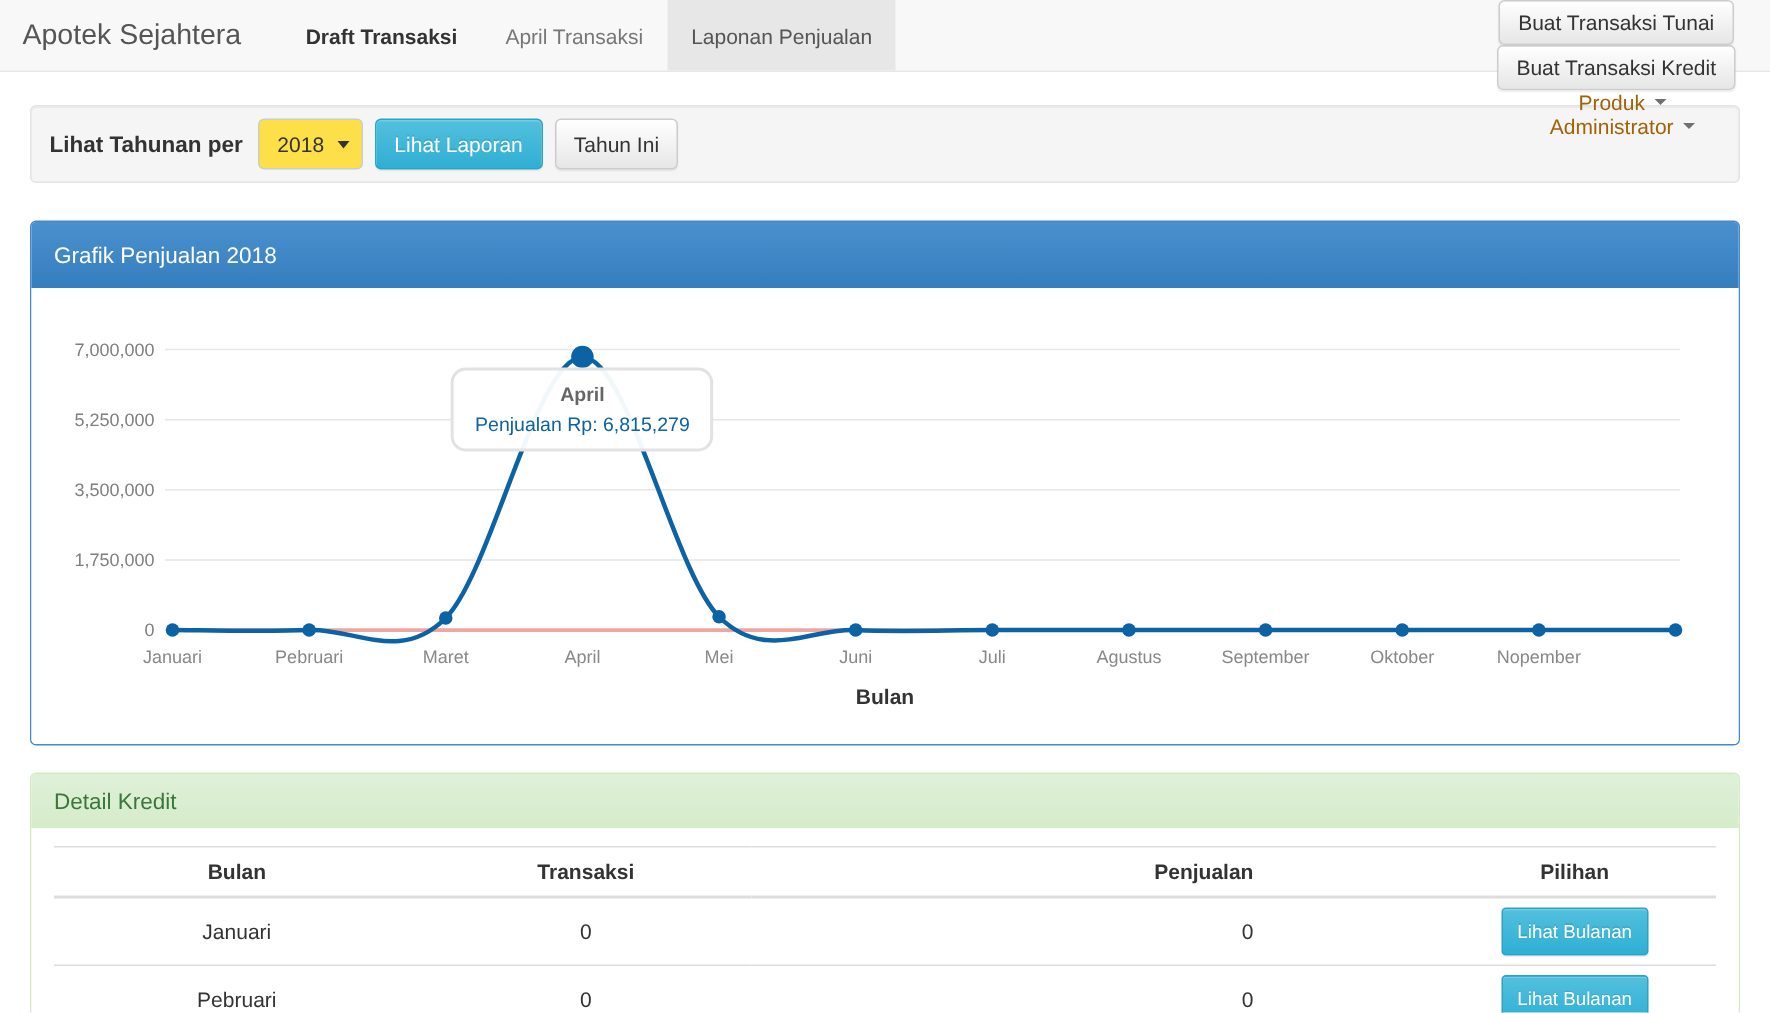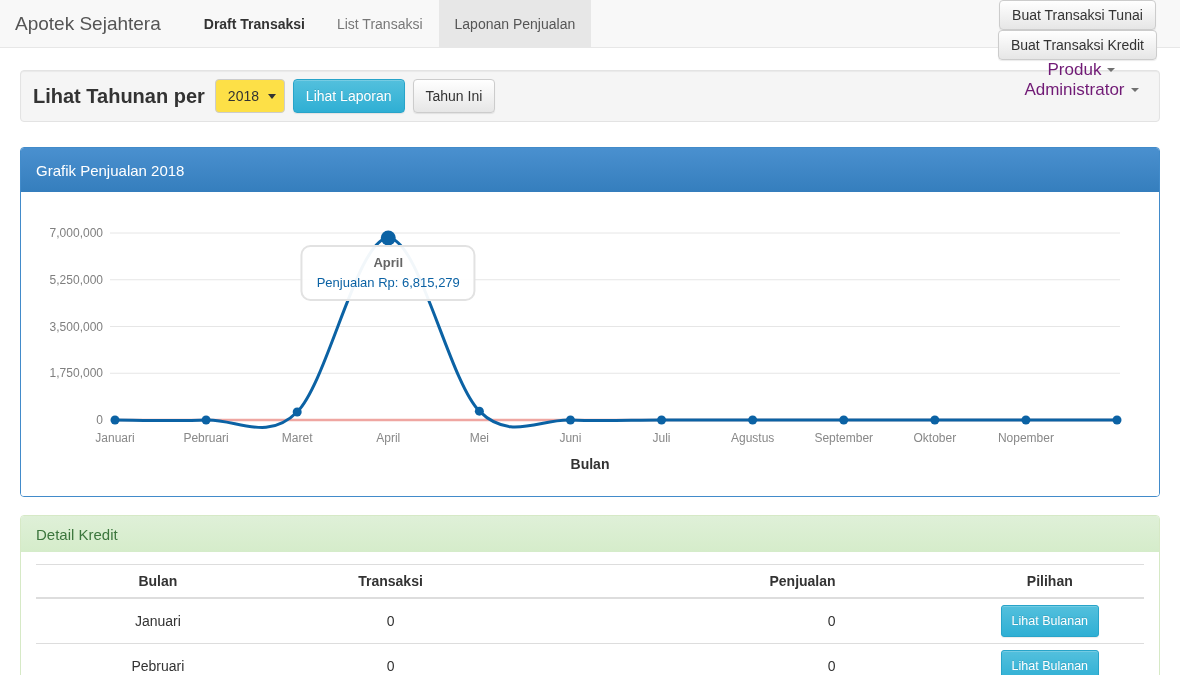--- a/index.html
+++ b/index.html
@@ -14,31 +14,31 @@
   .nav-item { display:flex; align-items:center; padding:0 16px; font-size:14px; color:#777;
     text-decoration:none; cursor:pointer; }
   .nav-item.emphasis { color:#333; font-weight:bold; }
   .nav-item.active { background:#e7e7e7; color:#555; }
   .nav-right { margin-left:auto; display:flex; align-items:center;flex-direction:column; }
   .btn { display:inline-flex; align-items:center; justify-content:center; cursor:pointer;
     border:1px solid #ccc; border-radius:4px; font-family:inherit;
     background:linear-gradient(#ffffff,#e6e6e6); color:#333; font-size:14px;
     padding:6px 12px; box-shadow:inset 0 1px 0 rgba(255,255,255,.2), 0 1px 1px rgba(0,0,0,.08); }
   .nav-right .btn { margin-right:8px; height:34px; }
-  .dropdown-toggle { display:flex; align-items:center; color:#701a75; font-size:17px; padding:0 13px; cursor:pointer; }
+  .dropdown-toggle { display:flex; align-items:center; color:#a16207; font-size:14px; padding:0 13px; cursor:pointer; }
   .caret { display:inline-block; width:0; height:0; margin-left:6px;
     border-left:4px solid transparent; border-right:4px solid transparent; border-top:4px solid #707070; }
 
   .content { padding:0 20px; }
 
   
   .well { margin-top:22px; height:52px; background:#f5f5f5; border:1px solid #e3e3e3;
     border-radius:4px; display:flex; align-items:center; padding:0 12px;
     box-shadow:inset 0 1px 1px rgba(0,0,0,.05); }
-  .well-label { font-weight:bold; font-size:20px; color:#333; margin-right:10px; }
+  .well-label { font-weight:bold; font-size:15px; color:#333; margin-right:10px; }
   .year-select { width:70px; height:34px; background:#fde047; border:1px solid #ccc; border-radius:4px;
     display:flex; align-items:center; justify-content:space-between; padding:0 8px 0 12px;
     font-size:14px; color:#333; cursor:pointer; margin-right:8px; }
   .year-select .sel-caret { width:0; height:0; border-left:4px solid transparent;
     border-right:4px solid transparent; border-top:5px solid #333; }
   .btn-info { background:linear-gradient(#53c0dd,#2fafd4); border-color:#28a4c9; color:#fff;
     text-shadow:0 -1px 0 rgba(0,0,0,.1); }
   .well .btn { height:34px; margin-right:8px; }
 
   
@@ -69,21 +69,21 @@
   th.col-penjualan, td.col-penjualan { text-align:right; padding-right:120px; }
   .btn-xs { padding:8px 10px; font-size:12.5px; border-radius:3px; height:auto; }
 </style>
 </head>
 <body>
 
 <div class="navbar">
   <div class="brand">Apotek Sejahtera</div>
   <div class="nav-items">
       <a class="nav-item emphasis">Draft Transaksi</a>
-      <a class="nav-item">List Transaksi</a>
+      <a class="nav-item">April Transaksi</a>
       <a class="nav-item active">Laponan Penjualan</a>
     </div>
   <div class="nav-right">
     <button class="btn">Buat Transaksi Tunai</button>
     <button class="btn">Buat Transaksi Kredit</button>
     <div class="dropdown-toggle">
       <span>Produk</span>
       <span class="caret"></span>
     </div>
     <div class="dropdown-toggle">

